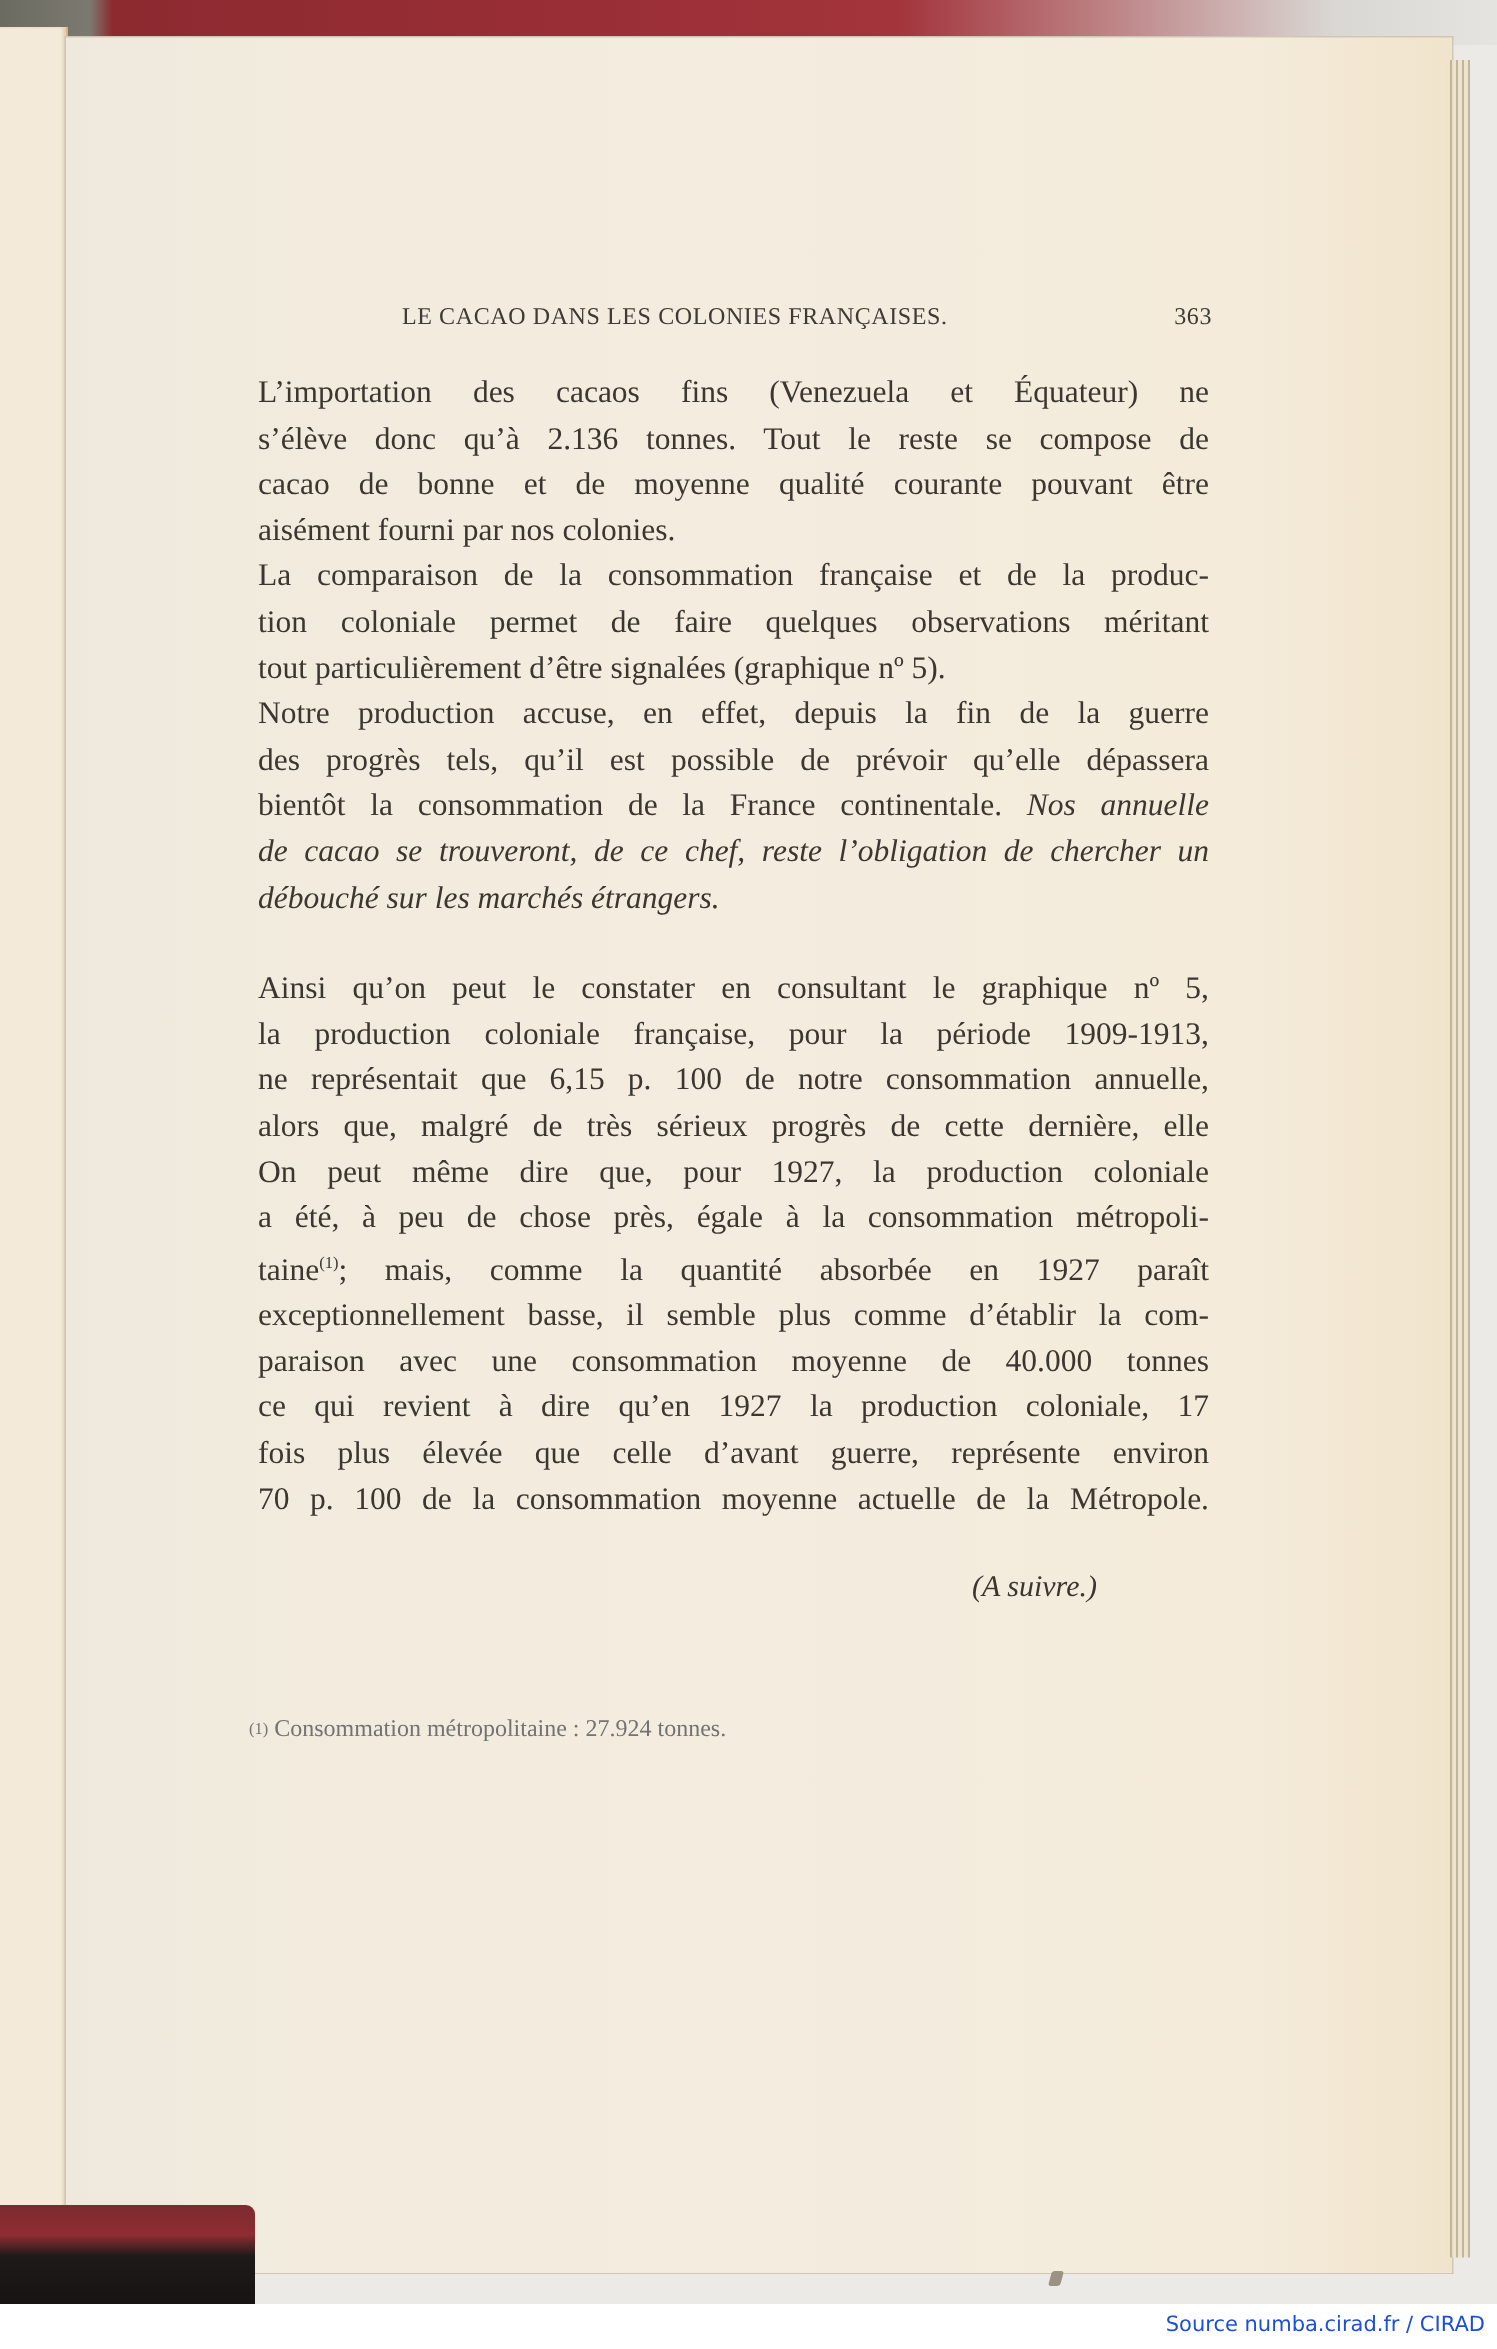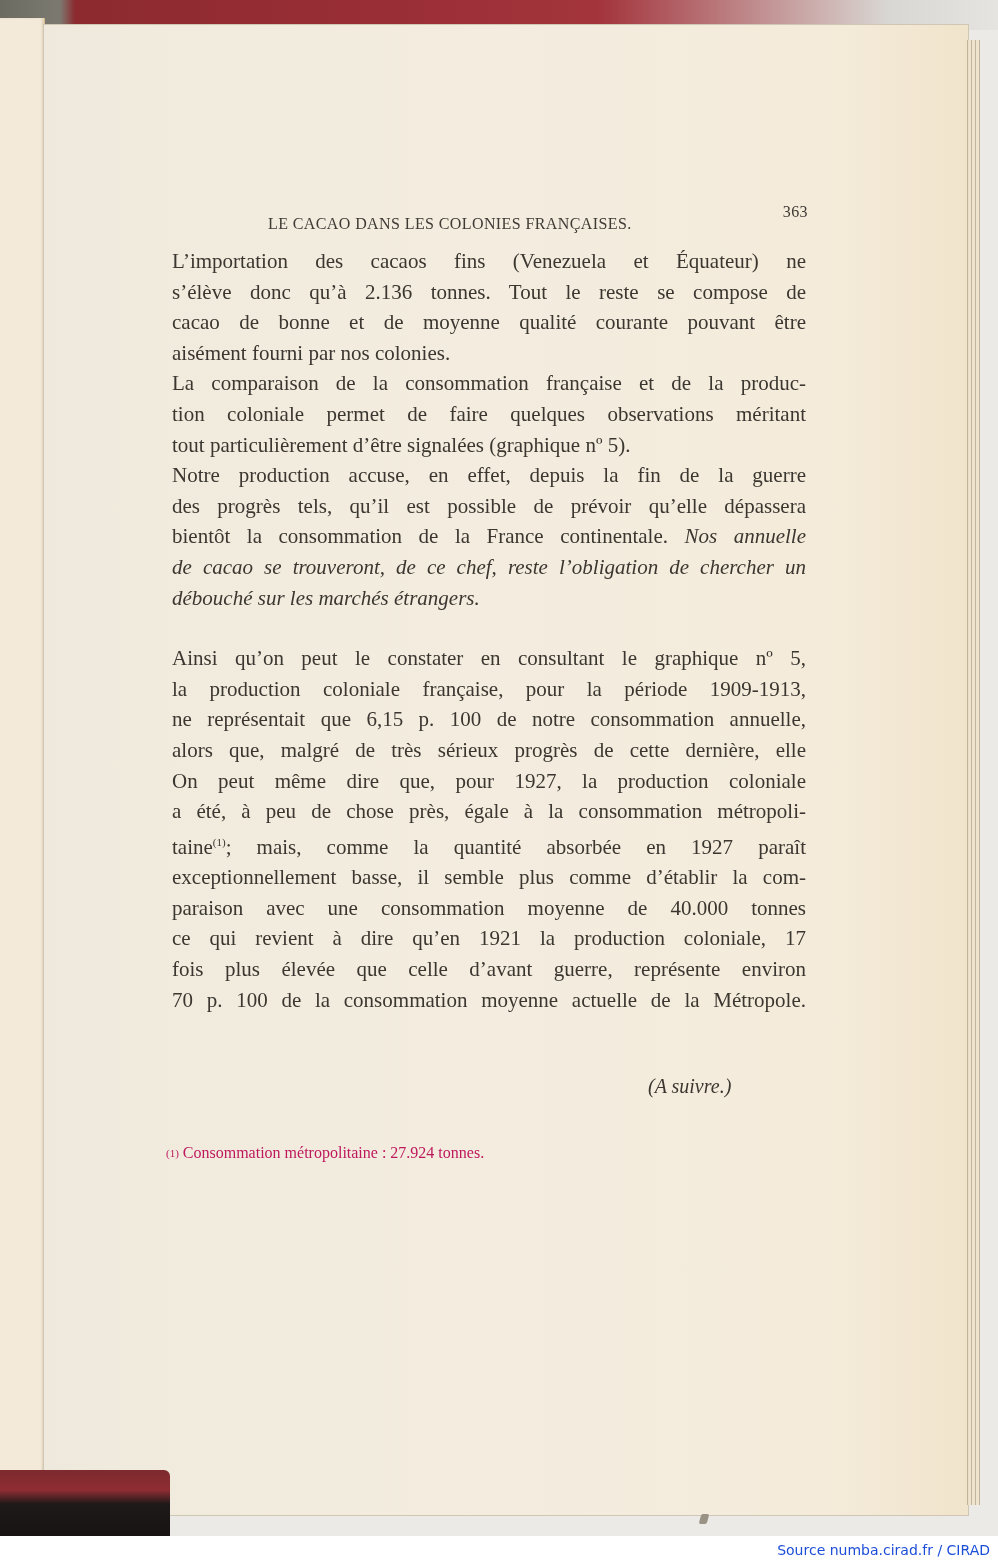--- a/index.html
+++ b/index.html
@@ -34,38 +34,38 @@
   }
   .page-edges {
     position:absolute; left:964px; top:40px; width:16px; height:1465px;
     background:repeating-linear-gradient(90deg,#efe3c9 0,#efe3c9 3px,#b9ab90 3px,#b9ab90 4px);
     opacity:0.85;
   }
   .running-head {
     position:absolute; left:268px; top:203px; width:540px;
     font-size:16px; color:#3e3a34; letter-spacing:0.4px;
   }
-  .running-head .title { position:absolute; left:0; top:12px; text-transform:uppercase; }
+  .running-head .title { position:absolute; left:0; top:0; text-transform:uppercase; }
   .running-head .folio { position:absolute; right:0; top:0;text-align:right; }
   .body-text {
     position:absolute; left:172px; top:246px; width:634px;
     font-size:21px; line-height:30.6px; color:#3b3730;
     text-align:justify;
   }
   .line { display:block; text-align:justify; text-align-last:justify; white-space:nowrap; }
   .line.last { text-align-last:left; }
   .para-gap { height:30px; }
   .ital { font-style:italic; }
   .suivre {
-    position:absolute; left:648px; top:1075px;
+    position:absolute; left:648px; top:1047px;
     font-size:20px; color:#3b3730; font-style:italic;
   }
   .footnote {
     position:absolute; left:166px; top:1141px; width:500px;
-    font-size:16px; line-height:24px; color:#be185d;
+    font-size:16px; line-height:24px; color:#737373;
   }
   .footnote .marker { font-size:11px; vertical-align:top; margin-right:4px; }
   .footnote .l2 { padding-left:23px; }
   .source-caption {
     position:absolute; right:8px; top:1542px;
     font-family:"DejaVu Sans",sans-serif; font-size:14px; color:#1d4ed8;
   }
   .tick-mark {
     position:absolute; left:700px; top:1514px; width:8px; height:10px;
     background:#9a9285; transform:skewX(-15deg); border-radius:2px;
@@ -112,21 +112,21 @@
     <span class="line">la production coloniale française, pour la période 1909-1913,</span>
     <span class="line">ne représentait que 6,15 p. 100 de notre consommation annuelle,</span>
     <span class="line">alors que, malgré de très sérieux progrès de cette dernière, elle</span>
   </div>
   <div>
     <span class="line">On peut même dire que, pour 1927, la production coloniale</span>
     <span class="line">a été, à peu de chose près, égale à la consommation métropoli-</span>
     <span class="line"><span>taine</span><sup style="font-size:11px">(1)</sup><span>; mais, comme la quantité absorbée en 1927 paraît</span></span>
     <span class="line">exceptionnellement basse, il semble plus comme d’établir la com-</span>
     <span class="line">paraison avec une consommation moyenne de 40.000 tonnes</span>
-    <span class="line">ce qui revient à dire qu’en 1921 la production coloniale, 17</span>
+    <span class="line">ce qui revient à dire qu’en 1927 la production coloniale, 17</span>
     <span class="line">fois plus élevée que celle d’avant guerre, représente environ</span>
     <span class="line">70 p. 100 de la consommation moyenne actuelle de la Métropole.</span>
   </div>
 </div>
 
 <div class="suivre">(A suivre.)</div>
 
 <div class="footnote">
   <div><span class="marker">(1)</span><span>Consommation métropolitaine : 27.924 tonnes.</span></div>
 </div>

